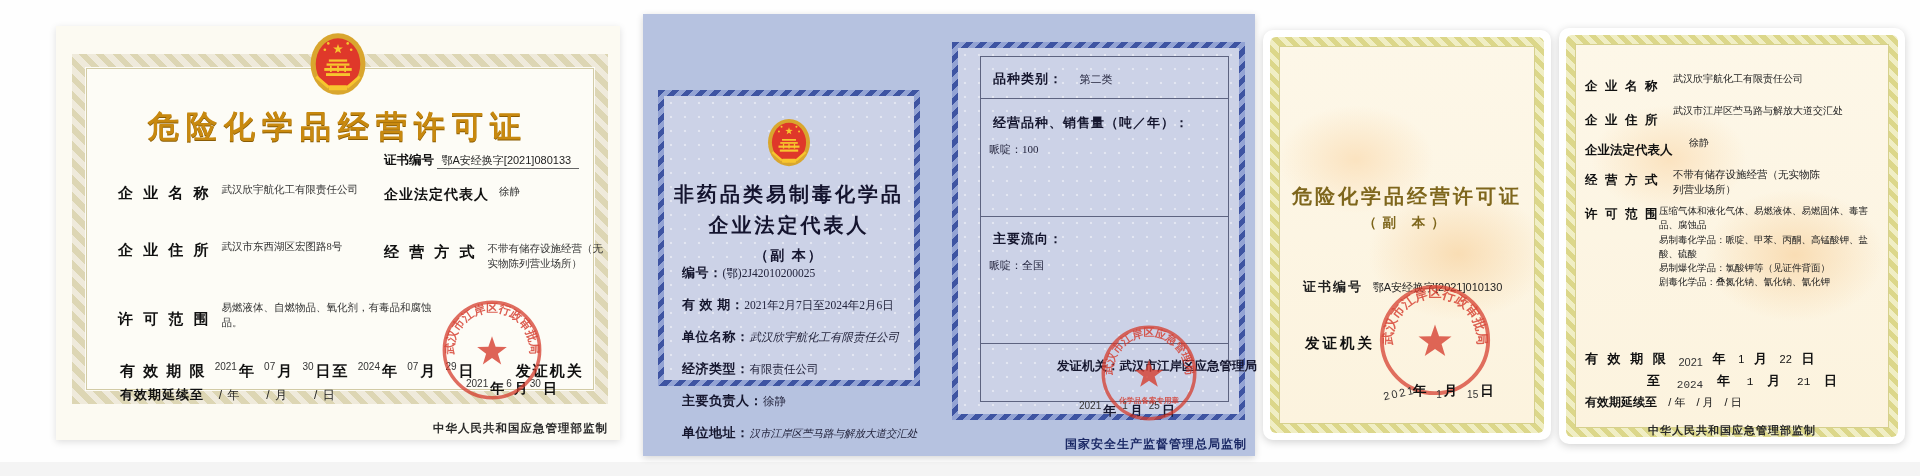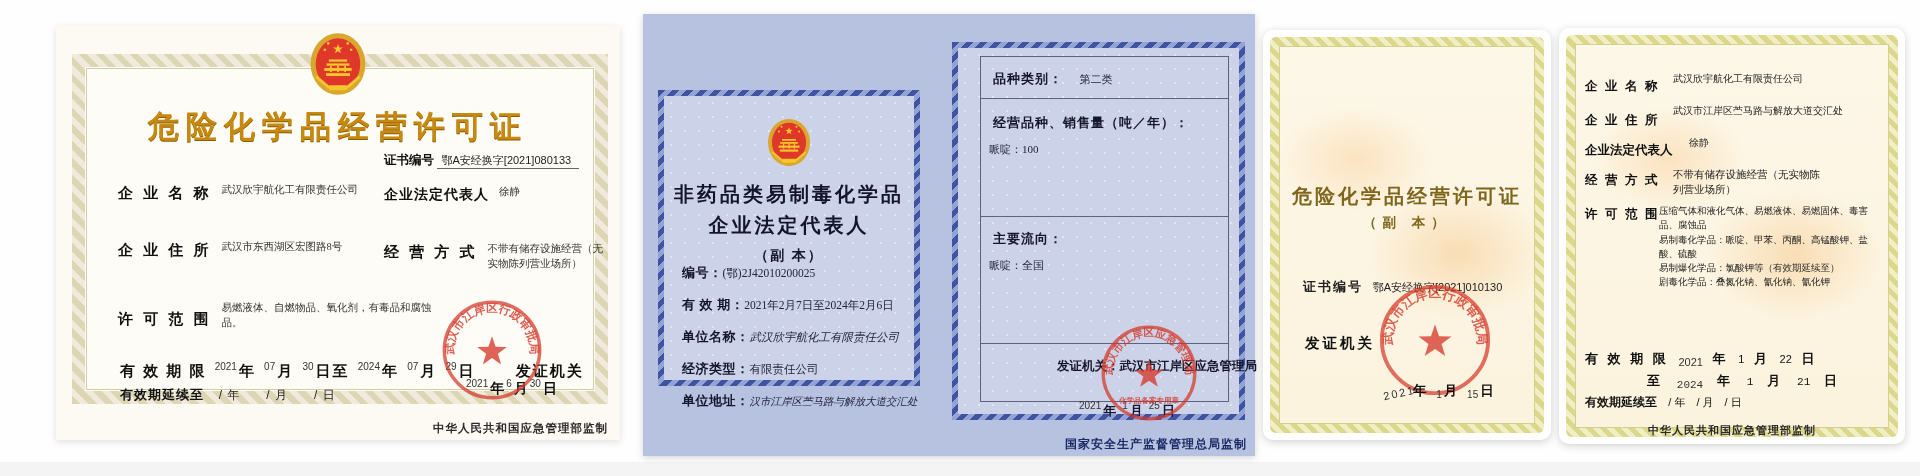--- a/index.html
+++ b/index.html
@@ -206,20 +206,21 @@
       <div class="a-title">
         <div>非药品类易制毒化学品</div>
         <div>企业法定代表人</div>
       </div>
       <div class="a-sub">（副  本）</div>
       <div class="a-rows">
         <div class="a-row"><span class="a-lab">编号：</span><span class="a-val">(鄂)2J42010200025</span></div>
         <div class="a-row"><span class="a-lab">有 效 期：</span><span class="a-val">2021年2月7日至2024年2月6日</span></div>
         <div class="a-row"><span class="a-lab">单位名称：</span><span class="a-val" style="font-style:italic;">武汉欣宇航化工有限责任公司</span></div>
         <div class="a-row"><span class="a-lab">经济类型：</span><span class="a-val">有限责任公司</span></div>
+        <div class="a-row"><span class="a-lab">主要负责人：</span><span class="a-val">徐静</span></div>
         <div class="a-row"><span class="a-lab">单位地址：</span><span class="a-val" style="font-size:10.5px;font-style:italic;">汉市江岸区苎马路与解放大道交汇处</span></div>
       </div>
     </div>
 
     <div class="chainpanel panelB">
       <div class="b-box">
         <div class="b-sec b-sec1">
           <span class="b-lab">品种类别：</span>
           <span class="b-val b-inline">第二类</span>
         </div>
@@ -288,21 +289,21 @@
     <span class="b3-lab" style="left:26px; top:114px; letter-spacing:0;">企业法定代表人</span>
     <span class="b3-val" style="left:130px; top:108px;">徐静</span>
 
     <span class="b3-lab" style="left:26px; top:144px;">经 营 方 式</span>
     <span class="b3-val" style="left:114px; top:140px; width:150px; font-size:10.5px;">不带有储存设施经营（无实物陈列营业场所）</span>
 
     <span class="b3-lab" style="left:26px; top:178px;">许 可 范 围</span>
     <div class="b3-scope">
       <div>压缩气体和液化气体、易燃液体、易燃固体、毒害品、腐蚀品</div>
       <div>易制毒化学品：哌啶、甲苯、丙酮、高锰酸钾、盐酸、硫酸</div>
-      <div>易制爆化学品：氯酸钾等（有效期延续至）</div>
+      <div>易制爆化学品：氯酸钾等（见证件背面）</div>
       <div>剧毒化学品：叠氮化钠、氰化钠、氰化钾</div>
     </div>
 
     <div class="b3-vline" style="left:26px; top:322px;">
       <span>有 效 期 限</span>
       <span class="n sub">2021</span>
       <span>年</span>
       <span class="n">1</span>
       <span>月</span>
       <span class="n">22</span>

